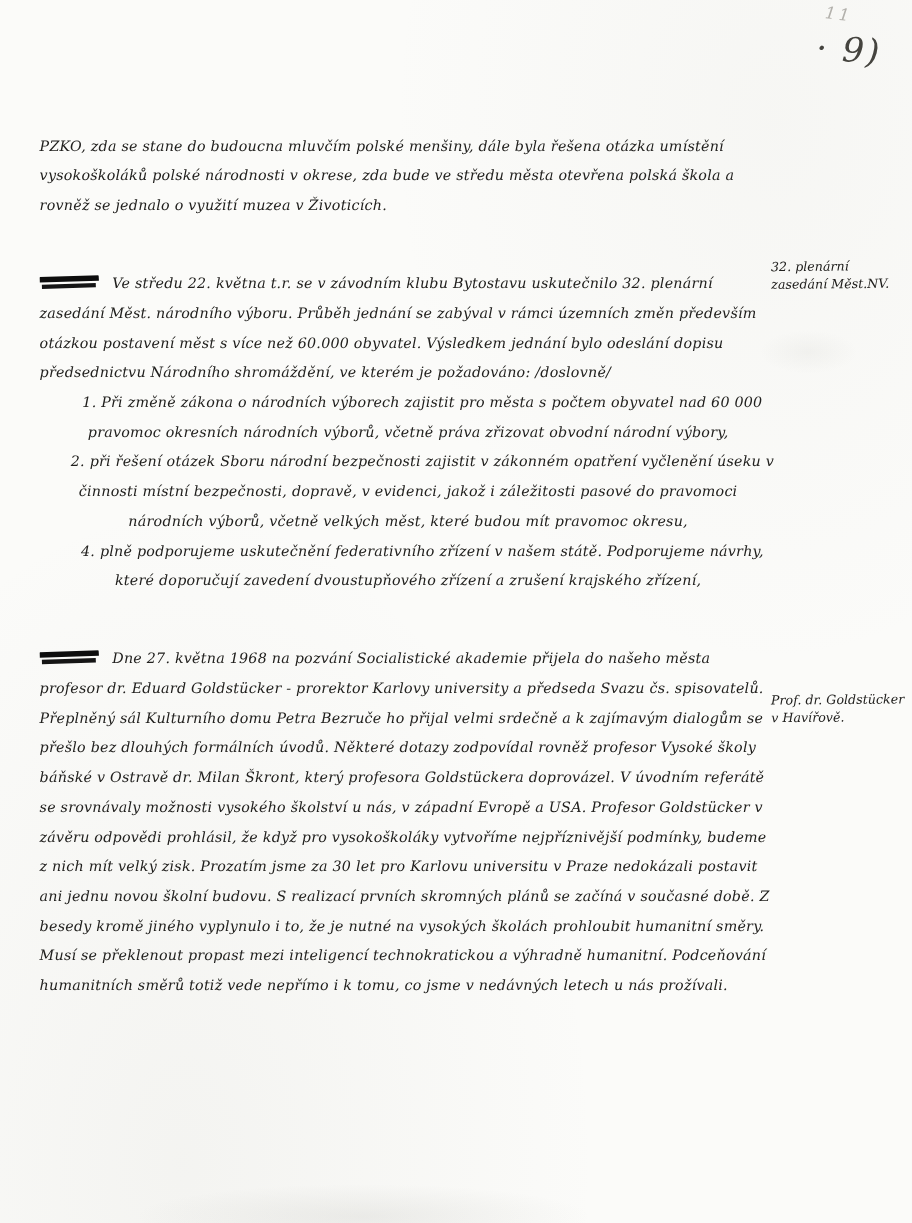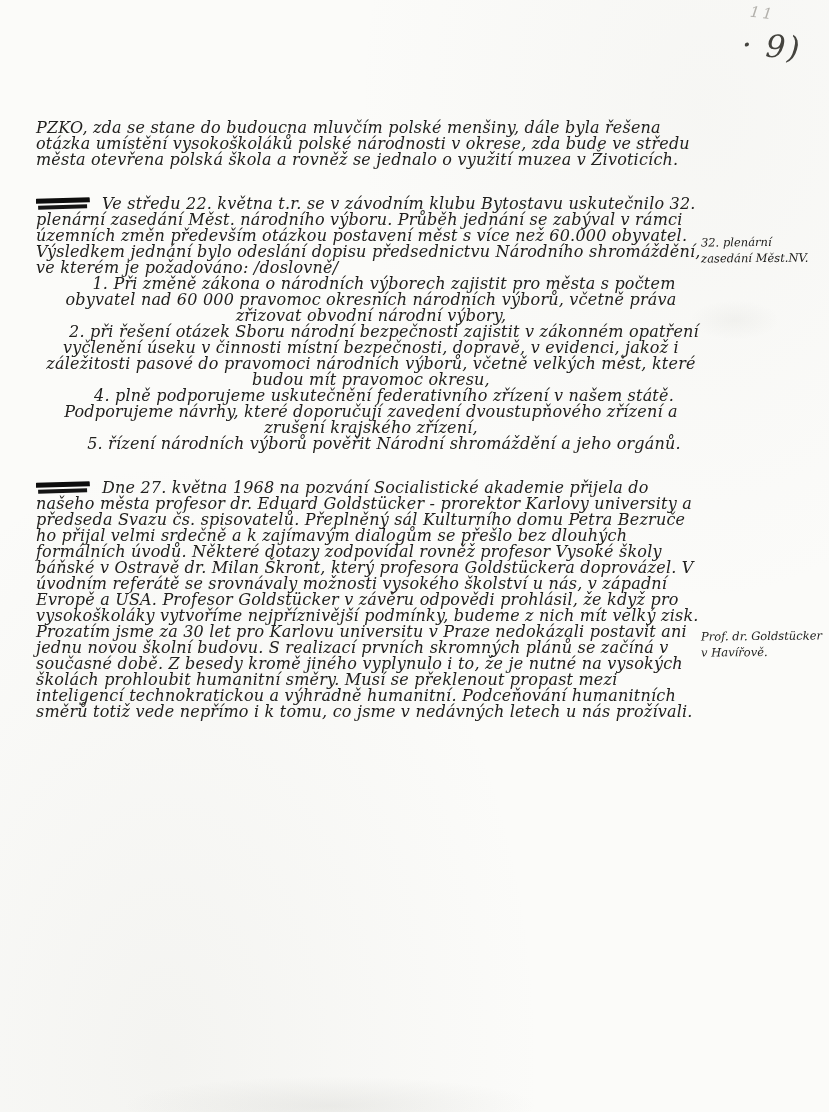--- a/index.html
+++ b/index.html
@@ -21,26 +21,26 @@
   .hand{
     font-family:"DejaVu Serif", serif;
     font-style:italic;
     color:#21201e;
   }
   .body-col{
     position:absolute;left:36px;top:120px;width:670px;
   }
   .para{
     margin:0;
-    font-size:16px;
-    line-height:16px;
+    font-size:13px;
+    line-height:27px;
     letter-spacing:.2px;
     text-align:left;
   }
-  .gap-lg{margin-top:28px;}
+  .gap-lg{margin-top:44px;}
   .item{text-indent:26px;text-align:center;}
   .marker{
     display:inline-block;
     width:54px;height:13px;
     margin-right:12px;
     vertical-align:-1px;
     background:
       linear-gradient(#0d0d0d,#0d0d0d) 0px 1px / 54px 5px no-repeat,
       linear-gradient(#151515,#151515) 2px 8px / 49px 4px no-repeat;
     transform:rotate(-1.8deg);
@@ -96,23 +96,20 @@
 
     <p class="para hand item">
       <span>1. Při změně zákona o národních výborech zajistit pro města s počtem obyvatel nad 60 000 pravomoc okresních národních výborů, včetně práva zřizovat obvodní národní výbory,</span>
     </p>
     <p class="para hand item">
       <span>2. při řešení otázek Sboru národní bezpečnosti zajistit v zákonném opatření vyčlenění úseku v činnosti místní bezpečnosti, dopravě, v evidenci, jakož i záležitosti pasové do pravomoci národních výborů, včetně velkých měst, které budou mít pravomoc okresu,</span>
     </p>
     <p class="para hand item">
       <span>4. plně podporujeme uskutečnění federativního zřízení v našem státě. Podporujeme návrhy, které doporučují zavedení dvoustupňového zřízení a zrušení krajského zřízení,</span>
     </p>
-    <p class="para hand item">
-      <span>5. řízení národních výborů pověřit Národní shromáždění a jeho orgánů.</span>
-    </p>
 
     <p class="para hand gap-lg">
       <span class="marker"></span><span>Dne 27. května 1968 na pozvání Socialistické akademie přijela do našeho města profesor dr. Eduard Goldstücker - prorektor Karlovy university a předseda Svazu čs. spisovatelů. Přeplněný sál Kulturního domu Petra Bezruče ho přijal velmi srdečně a k zajímavým dialogům se přešlo bez dlouhých formálních úvodů. Některé dotazy zodpovídal rovněž profesor Vysoké školy báňské v Ostravě dr. Milan Škront, který profesora Goldstückera doprovázel. V úvodním referátě se srovnávaly možnosti vysokého školství u nás, v západní Evropě a USA. Profesor Goldstücker v závěru odpovědi prohlásil, že když pro vysokoškoláky vytvoříme nejpříznivější podmínky, budeme z nich mít velký zisk. Prozatím jsme za 30 let pro Karlovu universitu v Praze nedokázali postavit ani jednu novou školní budovu. S realizací prvních skromných plánů se začíná v současné době. Z besedy kromě jiného vyplynulo i to, že je nutné na vysokých školách prohloubit humanitní směry. Musí se překlenout propast mezi inteligencí technokratickou a výhradně humanitní. Podceňování humanitních směrů totiž vede nepřímo i k tomu, co jsme v nedávných letech u nás prožívali.</span>
     </p>
 
   </div>
 
   <div class="smudge s1"></div>
   <div class="smudge s2"></div>
 

